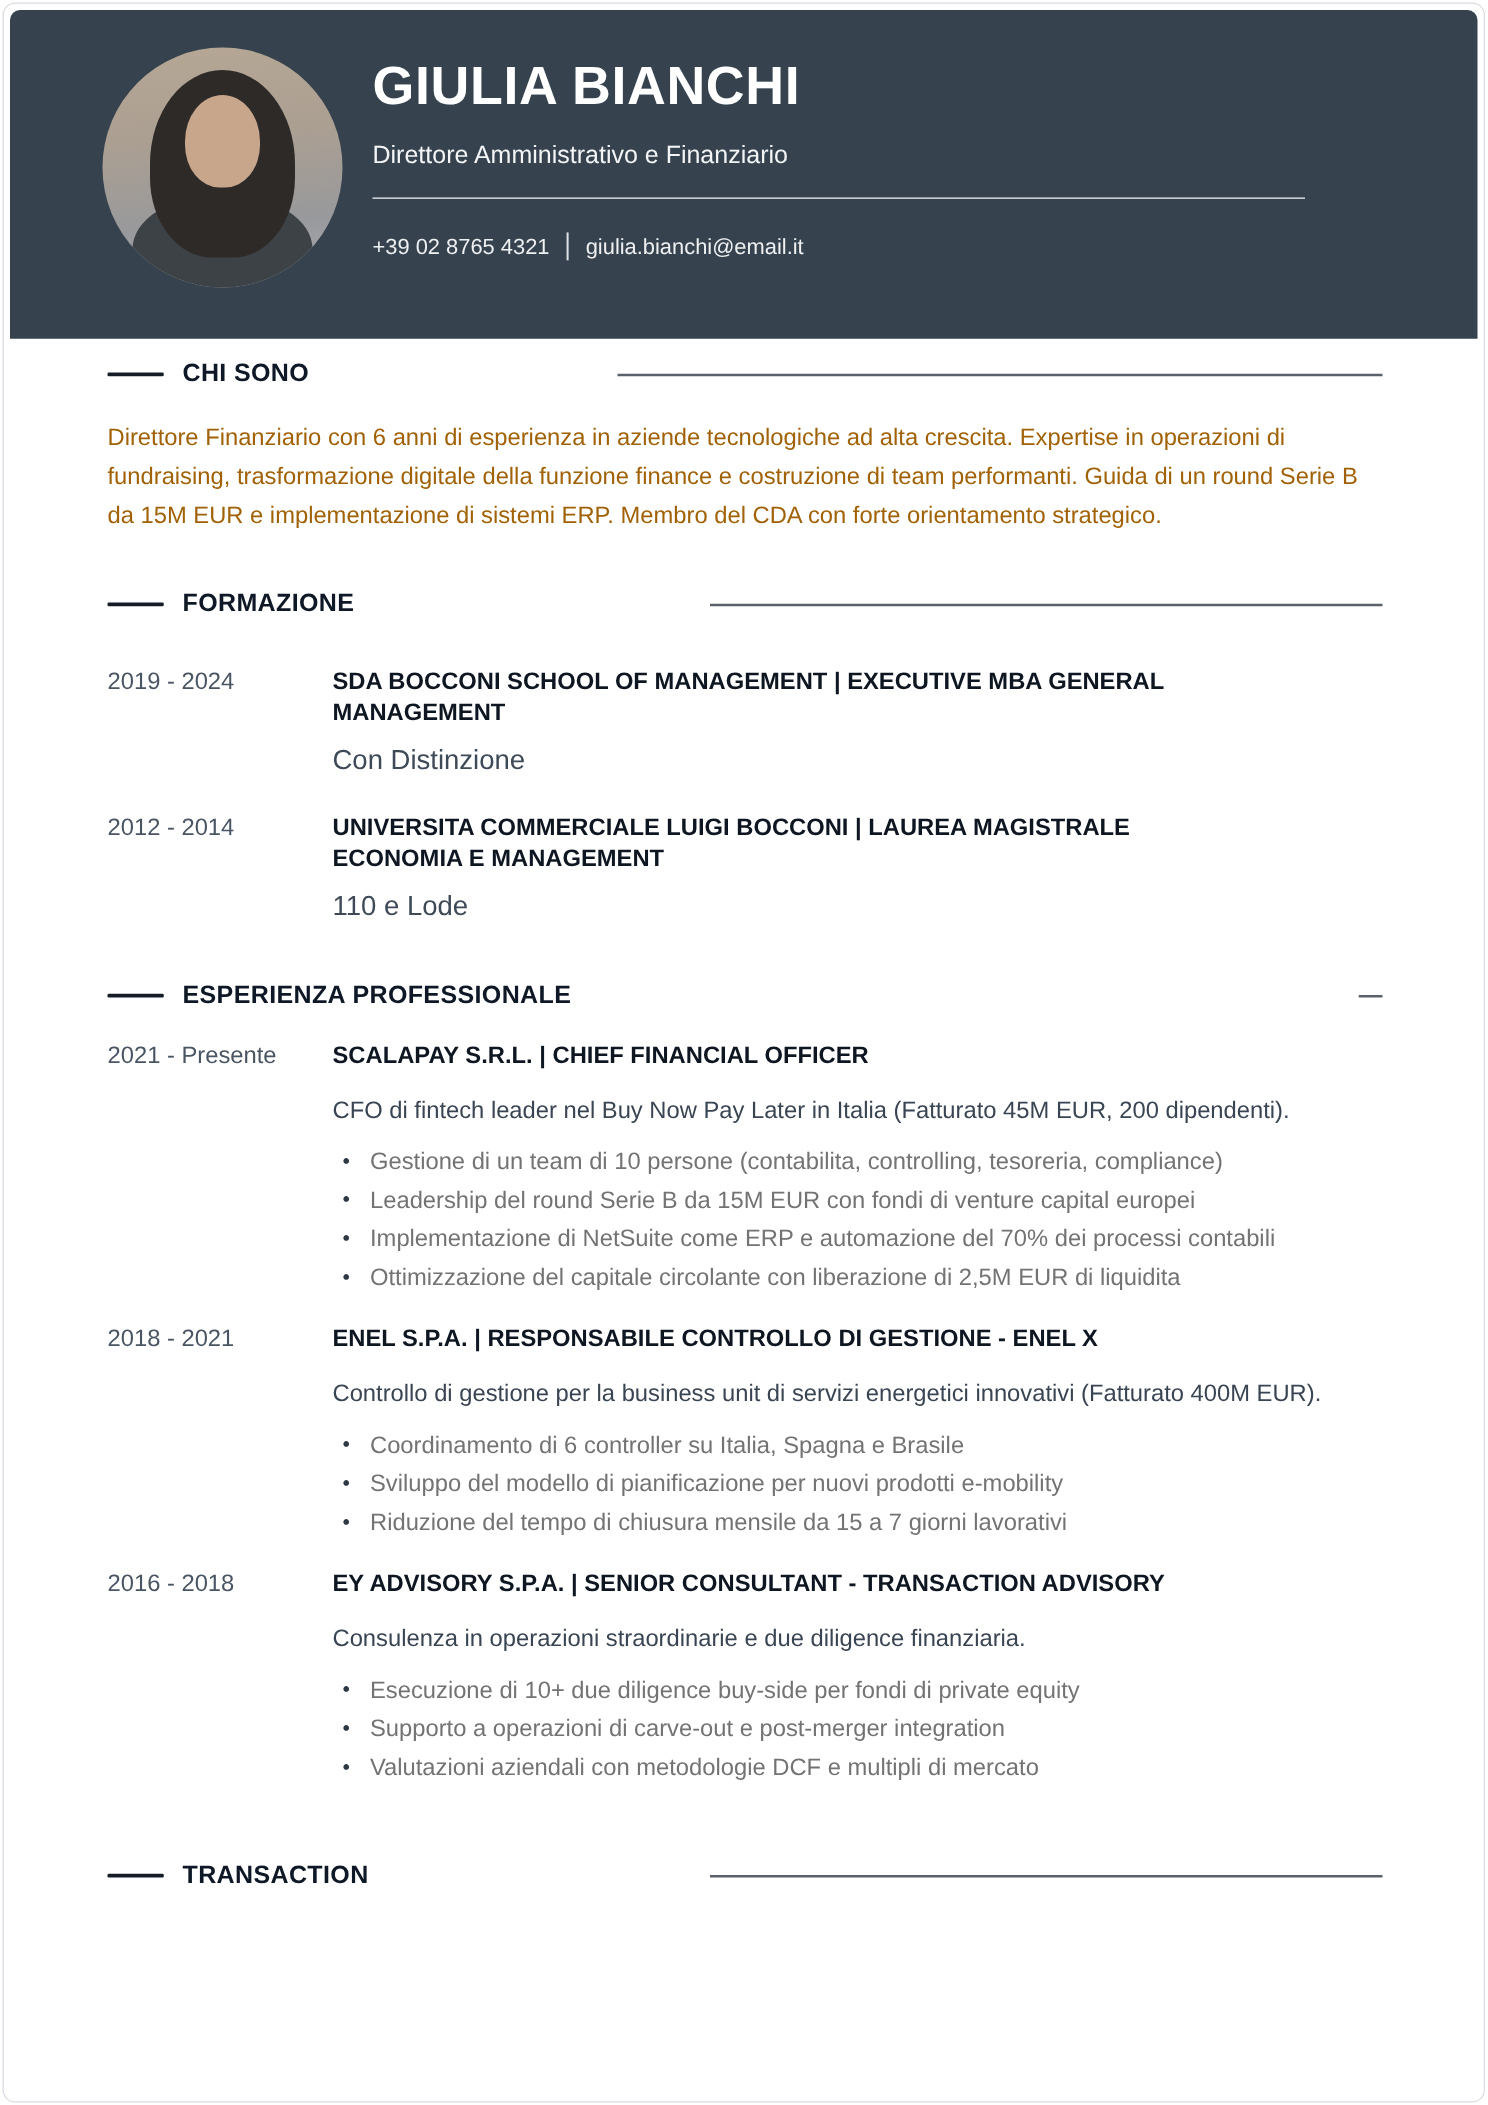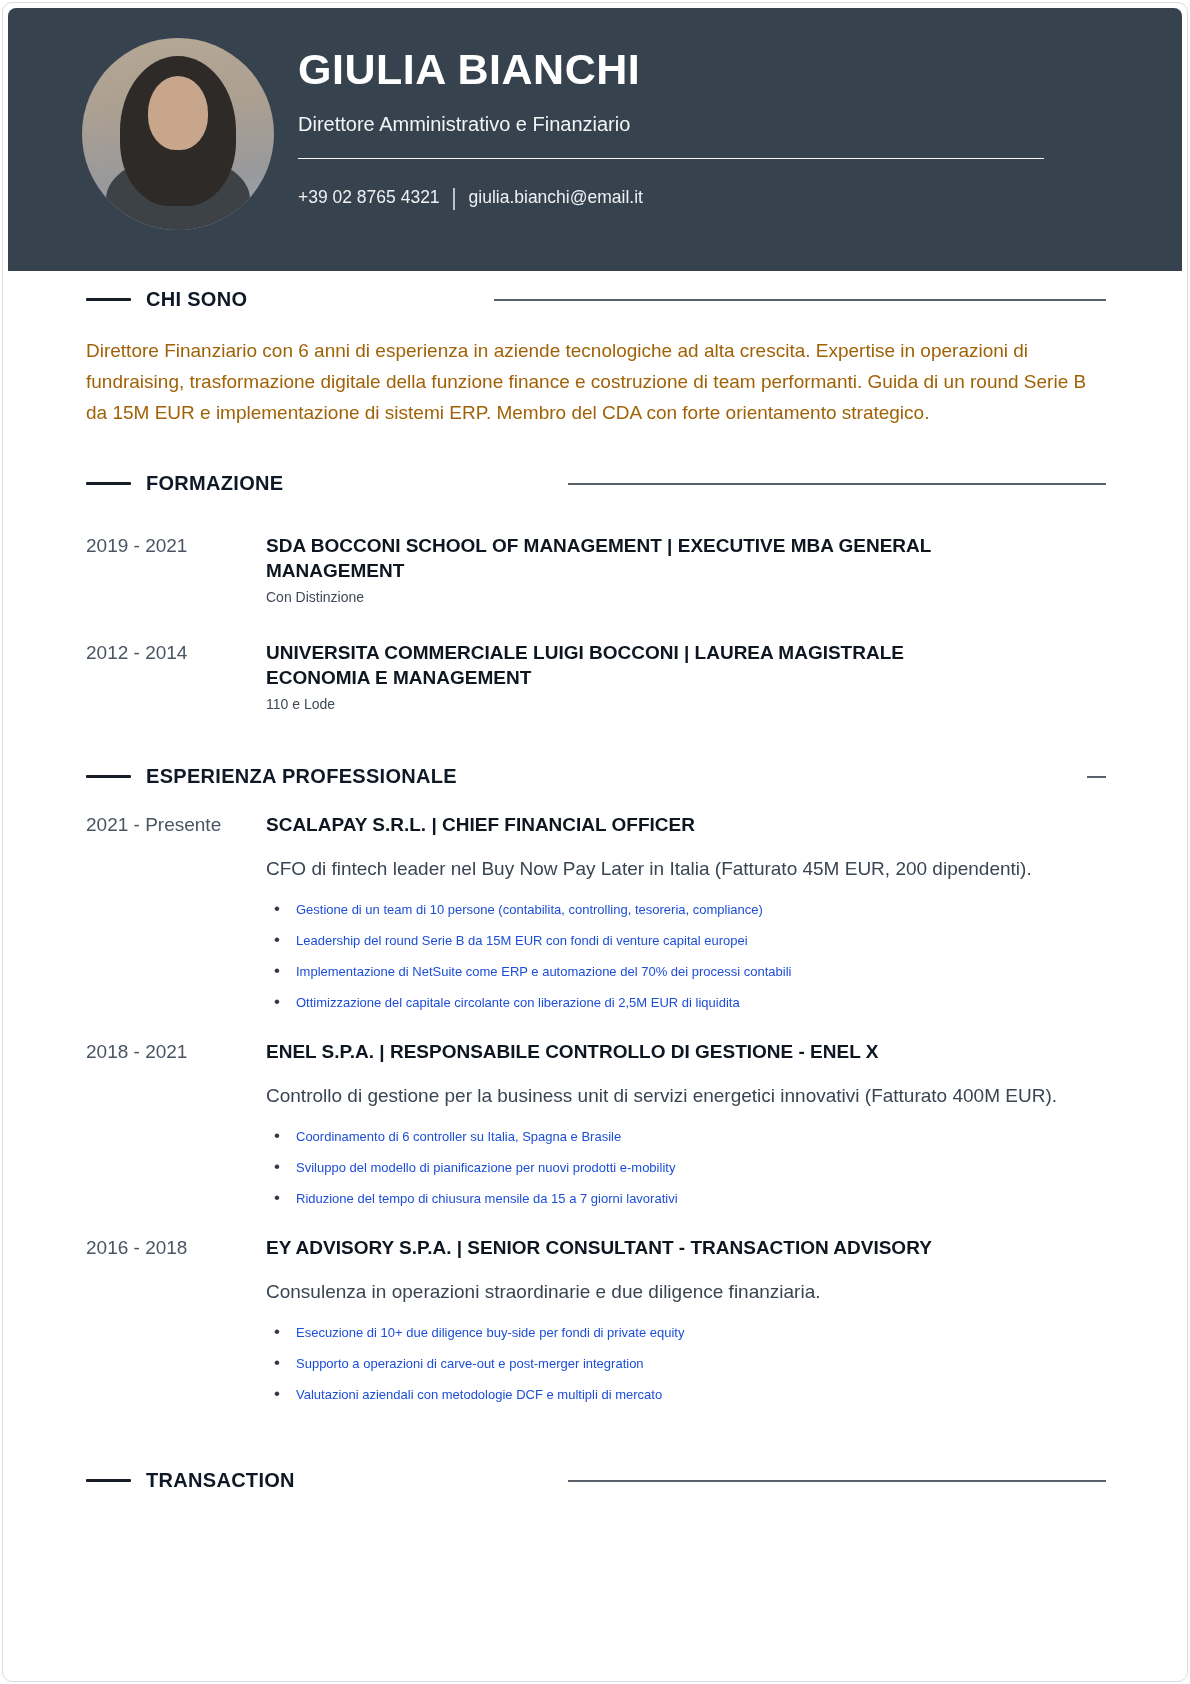--- a/index.html
+++ b/index.html
@@ -52,28 +52,28 @@
   .rule-skills { width:538px; }
 
   .sec-about { margin-top:17px; }
   .about-body { margin-top:24px; font-size:19px; line-height:31px; color:#a16207; }
 
   .sec-education { margin-top:44px; }
   .edu-entry { display:grid; grid-template-columns:180px 1fr; margin-top:38px; }
   .edu-entry.second { margin-top:30px; }
   .period { font-size:19px; color:#4A5563; line-height:25px; }
   .entry-title { font-size:19px; font-weight:bold; color:#0E1621; line-height:25px; max-width:745px; }
-  .entry-note { font-size:14px; color:#3F4A58; line-height:25px; margin-top:2px; }
+  .entry-note { font-size:22px; color:#3F4A58; line-height:25px; margin-top:12px; }
 
   .sec-experience { margin-top:48px; }
   .exp-entry { display:grid; grid-template-columns:180px 1fr; margin-top:24px; }
   .exp-summary { font-size:19px; color:#3A4553; line-height:31px; margin-top:16px; max-width:836px; }
   .exp-bullets { list-style:none; margin-top:13px; }
   .exp-bullets li {
-    position:relative; padding-left:30px; font-size:13px; color:#1d4ed8;
+    position:relative; padding-left:30px; font-size:19px; color:#737373;
     line-height:25px; margin-top:6px; max-width:806px;
   }
   .exp-bullets li::before {
     content:"•"; position:absolute; left:8px; top:-1px; color:#2F3946; font-size:17px;
   }
   .sec-skills { margin-top:62px; }
 </style>
 </head>
 <body>
 
@@ -110,21 +110,21 @@
     </div>
 
     <div class="sec-education">
       <div class="section-head">
         <div class="head-dash"></div>
         <div class="head-label">FORMAZIONE</div>
         <div class="head-rule rule-education"></div>
       </div>
 
       <div class="edu-entry">
-        <div class="period">2019 - 2021</div>
+        <div class="period">2019 - 2024</div>
         <div>
           <div class="entry-title">SDA BOCCONI SCHOOL OF MANAGEMENT | EXECUTIVE MBA GENERAL MANAGEMENT</div>
           <div class="entry-note">Con Distinzione</div>
         </div>
       </div>
 
       <div class="edu-entry second">
         <div class="period">2012 - 2014</div>
         <div>
           <div class="entry-title">UNIVERSITA COMMERCIALE LUIGI BOCCONI | LAUREA MAGISTRALE ECONOMIA E MANAGEMENT</div>

